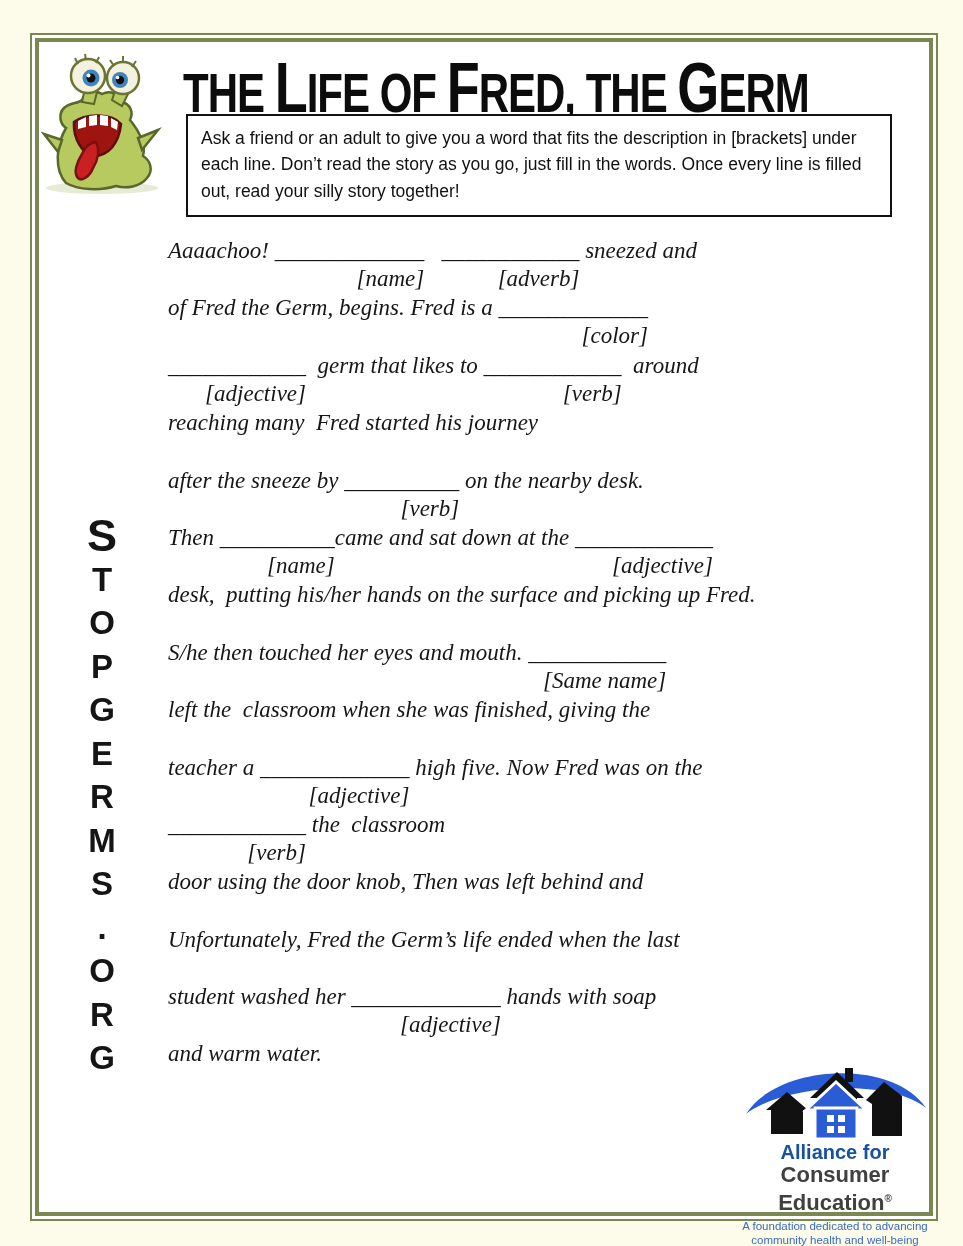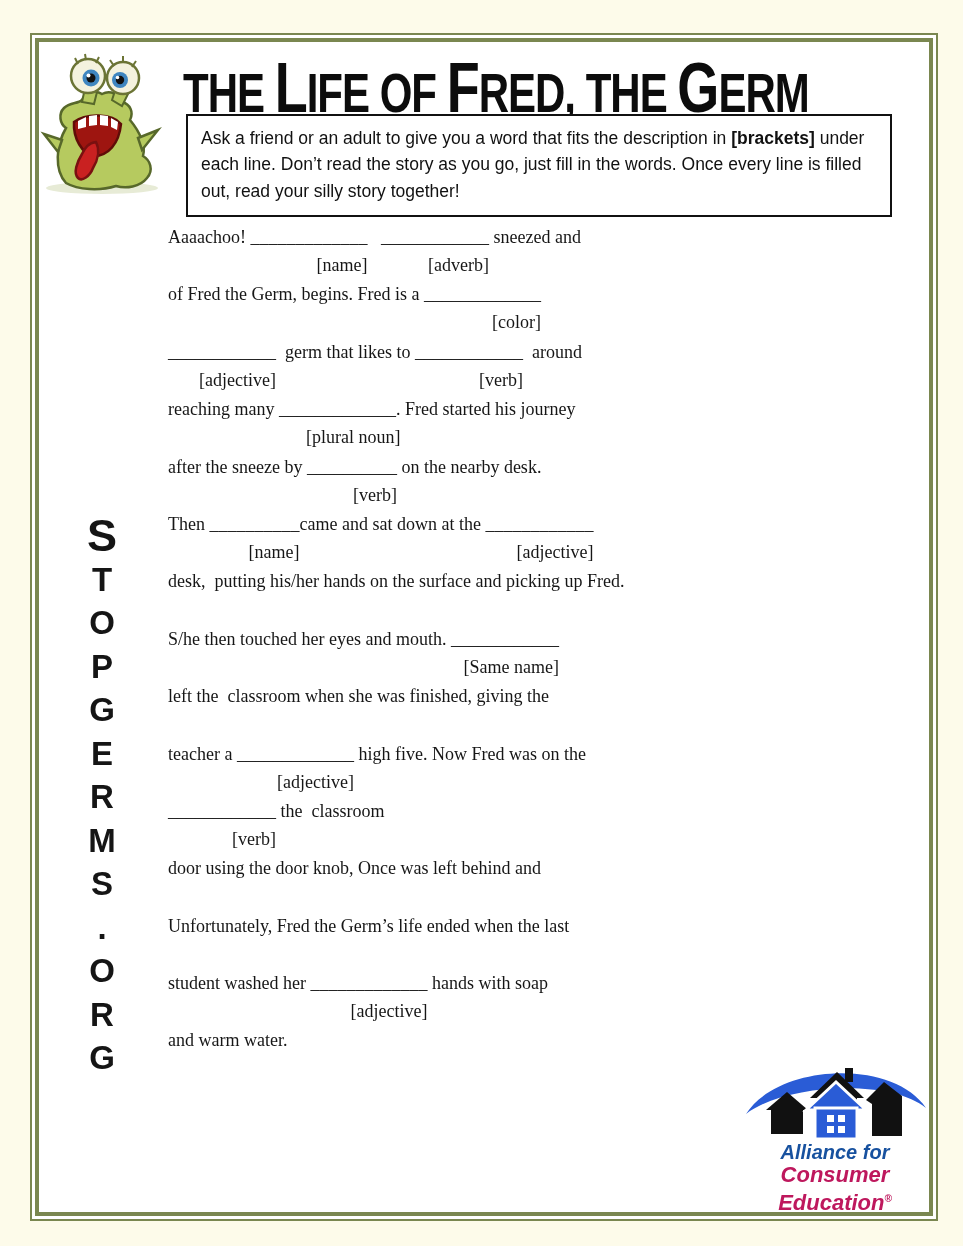--- a/index.html
+++ b/index.html
@@ -26,47 +26,46 @@
   }
   .page-title .t-normal { font-size:42px; }
   .page-title .t-big { font-size:54px; }
 
   .instruction-box {
     position:absolute; left:186px; top:114px; width:706px; box-sizing:border-box;
     border:2px solid #111; background:#fff;
     padding:9px 13px 11px 13px;
     font-family:"Liberation Sans", sans-serif; font-size:17.5px; line-height:1.5; color:#111;
   }
-  .instruction-box b { font-weight:bold; }
+  .instruction-box b { font-weight:normal; }
 
   .vertical-text {
     position:absolute; left:68px; top:514px; width:68px; text-align:center;
     font-family:"Liberation Sans", sans-serif; font-weight:bold; color:#151515;
   }
   .vertical-text .vchar { height:43.5px; line-height:43.5px; font-size:33px; }
   .vertical-text .vchar.first { font-size:45px; font-weight:900; }
 
   .story {
-    position:absolute; left:168px; top:223px; width:742px;
-    font-size:18px; color:#161616;
+    position:absolute; left:168px; top:236px; width:742px;
+    font-size:23px; color:#161616;font-style:italic;
   }
   .line-block { height:57.4px; white-space:pre; }
   .seg { display:inline-block; vertical-align:top; line-height:29px; white-space:pre; }
   .seg-blank { text-align:right; }
   .seg-blank .bl { display:block; line-height:29px; }
   .seg-blank .lab { display:block; line-height:27px; }
 
   .ace-logo {
     position:absolute; left:738px; top:1056px; width:194px; text-align:center;
     font-family:"Liberation Sans", sans-serif;
-    font-style:italic;
   }
   .ace-logo svg { width:186px; height:86px; display:block; margin:0 auto; }
   .logo-l1 { font-size:20px; font-weight:bold; color:#17519f; line-height:21px; }
-  .logo-l2 { font-size:22px; font-weight:bold; color:#be185d; line-height:24px; }
+  .logo-l2 { font-size:22px; font-weight:bold; color:#404040; line-height:24px; }
   .logo-l2 sup { font-size:10px; vertical-align:super; }
   .logo-tag { font-size:11.5px; color:#3a6cc0; line-height:14px; margin-top:4px; }
 </style>
 </head>
 <body>
 
 <div class="frame-outer">
   <div class="frame-inner"></div>
 </div>
 
@@ -116,29 +115,29 @@
     <div class="vchar">.</div>
     <div class="vchar">O</div>
     <div class="vchar">R</div>
     <div class="vchar">G</div>
   </div>
 
 <div class="story" id="story">
     <div class="line-block"><span class="seg">Aaaachoo! </span><span class="seg seg-blank"><span class="bl">_____________</span><span class="lab">[name]</span></span><span class="seg">   </span><span class="seg seg-blank"><span class="bl">____________</span><span class="lab">[adverb]</span></span><span class="seg"> sneezed and</span></div>
     <div class="line-block"><span class="seg">of Fred the Germ, begins. Fred is a </span><span class="seg seg-blank"><span class="bl">_____________</span><span class="lab">[color]</span></span></div>
     <div class="line-block"><span class="seg seg-blank"><span class="bl">____________</span><span class="lab">[adjective]</span></span><span class="seg">  germ that likes to </span><span class="seg seg-blank"><span class="bl">____________</span><span class="lab">[verb]</span></span><span class="seg">  around</span></div>
-    <div class="line-block"><span class="seg">reaching many </span><span class="seg seg-blank"><span class="bl">_____________.</span><span class="lab">[plural noun]</span></span><span class="seg"> Fred started his journey</span></div>
+    <div class="line-block"><span class="seg">reaching many </span><span class="seg"> Fred started his journey</span></div>
     <div class="line-block"><span class="seg">after the sneeze by </span><span class="seg seg-blank"><span class="bl">__________</span><span class="lab">[verb]</span></span><span class="seg"> on the nearby desk.</span></div>
     <div class="line-block"><span class="seg">Then </span><span class="seg seg-blank"><span class="bl">__________</span><span class="lab">[name]</span></span><span class="seg">came and sat down at the </span><span class="seg seg-blank"><span class="bl">____________</span><span class="lab">[adjective]</span></span></div>
     <div class="line-block"><span class="seg">desk,  putting his/her hands on the surface and picking up Fred.</span></div>
     <div class="line-block"><span class="seg">S/he then touched her eyes and mouth. </span><span class="seg seg-blank"><span class="bl">____________</span><span class="lab">[Same name]</span></span></div>
     <div class="line-block"><span class="seg">left the  classroom when she was finished, giving the</span></div>
     <div class="line-block"><span class="seg">teacher a </span><span class="seg seg-blank"><span class="bl">_____________</span><span class="lab">[adjective]</span></span><span class="seg"> high five. Now Fred was on the</span></div>
     <div class="line-block"><span class="seg seg-blank"><span class="bl">____________</span><span class="lab">[verb]</span></span><span class="seg"> the  classroom</span></div>
-    <div class="line-block"><span class="seg">door using the door knob, Once was left behind and</span></div>
+    <div class="line-block"><span class="seg">door using the door knob, Then was left behind and</span></div>
     <div class="line-block"><span class="seg">Unfortunately, Fred the Germ’s life ended when the last</span></div>
     <div class="line-block"><span class="seg">student washed her </span><span class="seg seg-blank"><span class="bl">_____________</span><span class="lab">[adjective]</span></span><span class="seg"> hands with soap</span></div>
     <div class="line-block"><span class="seg">and warm water.</span></div>
   </div>
 
 <div class="ace-logo">
   <svg viewBox="0 0 186 86">
     <path d="M4,58 C36,8 150,2 184,52 C148,22 42,28 4,58 Z" fill="#2a5cd6"></path>
     <rect x="103" y="12" width="8" height="14" fill="#111"></rect>
     <path d="M68,42 L95,16 L122,42 Z" fill="#111"></path>
@@ -148,13 +147,17 @@
     <path d="M124,44 L142,26 L160,40 L160,80 L130,80 L130,48 Z" fill="#111"></path>
     <path d="M64,54 L94,26 L124,54 Z" fill="#2a5cd6" stroke="#fff" stroke-width="3"></path>
     <rect x="73" y="52" width="42" height="31" fill="#2a5cd6" stroke="#fff" stroke-width="3"></rect>
     <rect x="85" y="59" width="7" height="7" fill="#fff"></rect>
     <rect x="96" y="59" width="7" height="7" fill="#fff"></rect>
     <rect x="85" y="70" width="7" height="7" fill="#fff"></rect>
     <rect x="96" y="70" width="7" height="7" fill="#fff"></rect>
   </svg>
   <div class="logo-l1">Alliance for</div>
   <div class="logo-l2"><span>Consumer Education</span><sup>®</sup></div>
+  <div class="logo-tag">
+    <div>A foundation dedicated to advancing</div>
+    <div>community health and well-being</div>
+  </div>
 </div>
 
 </body></html>

